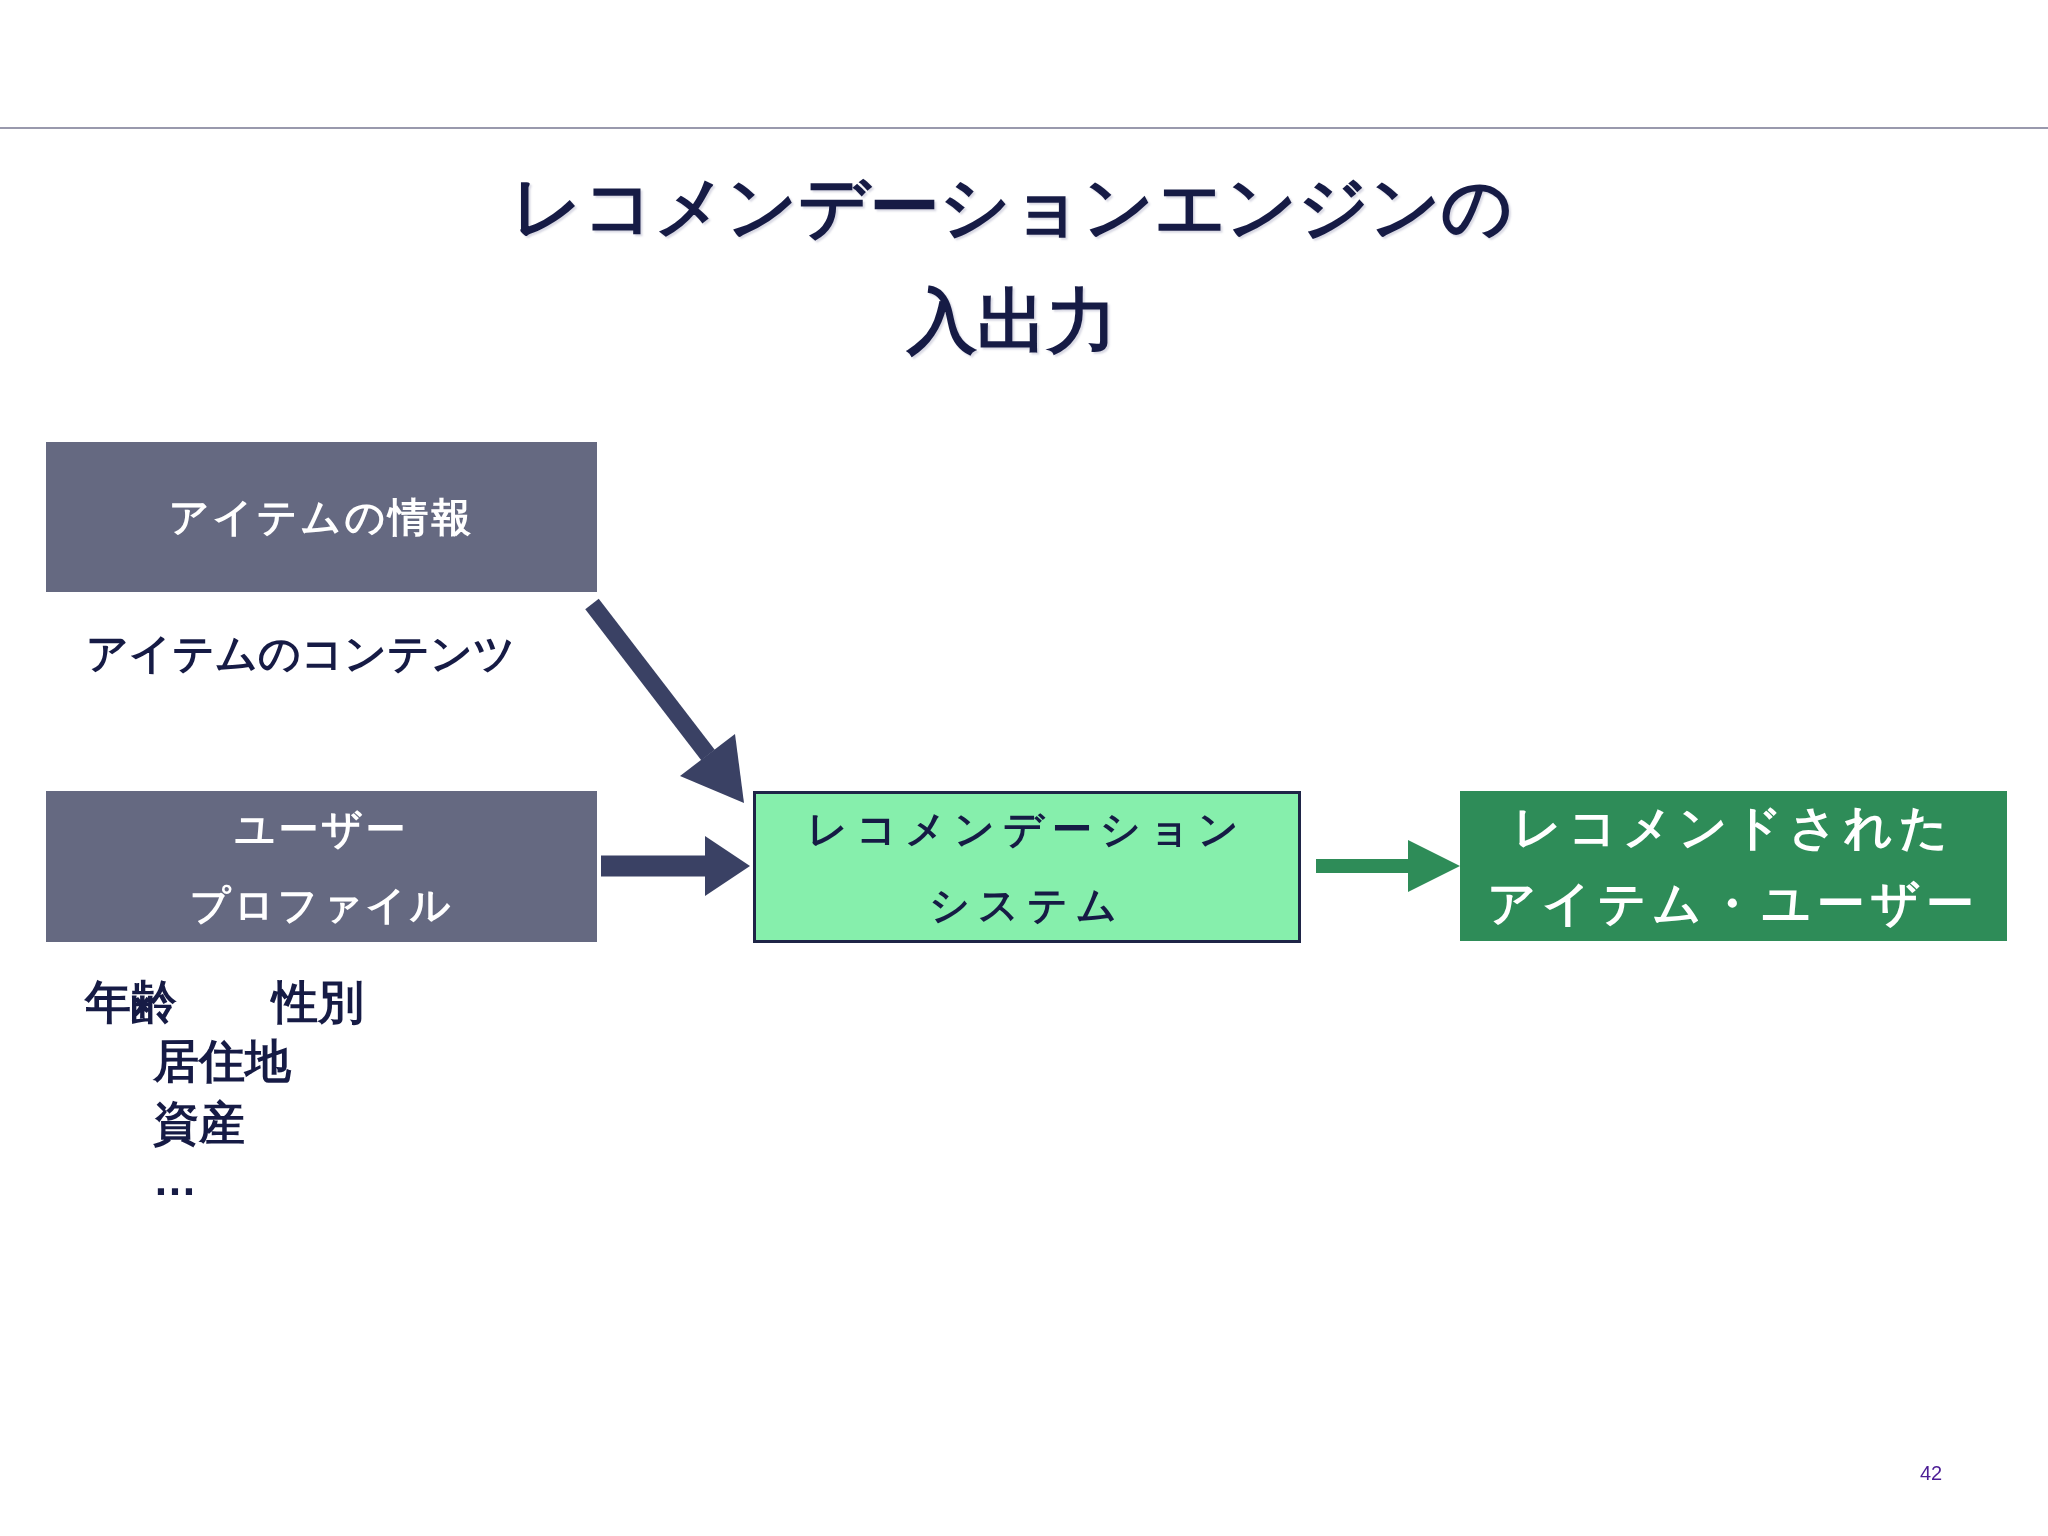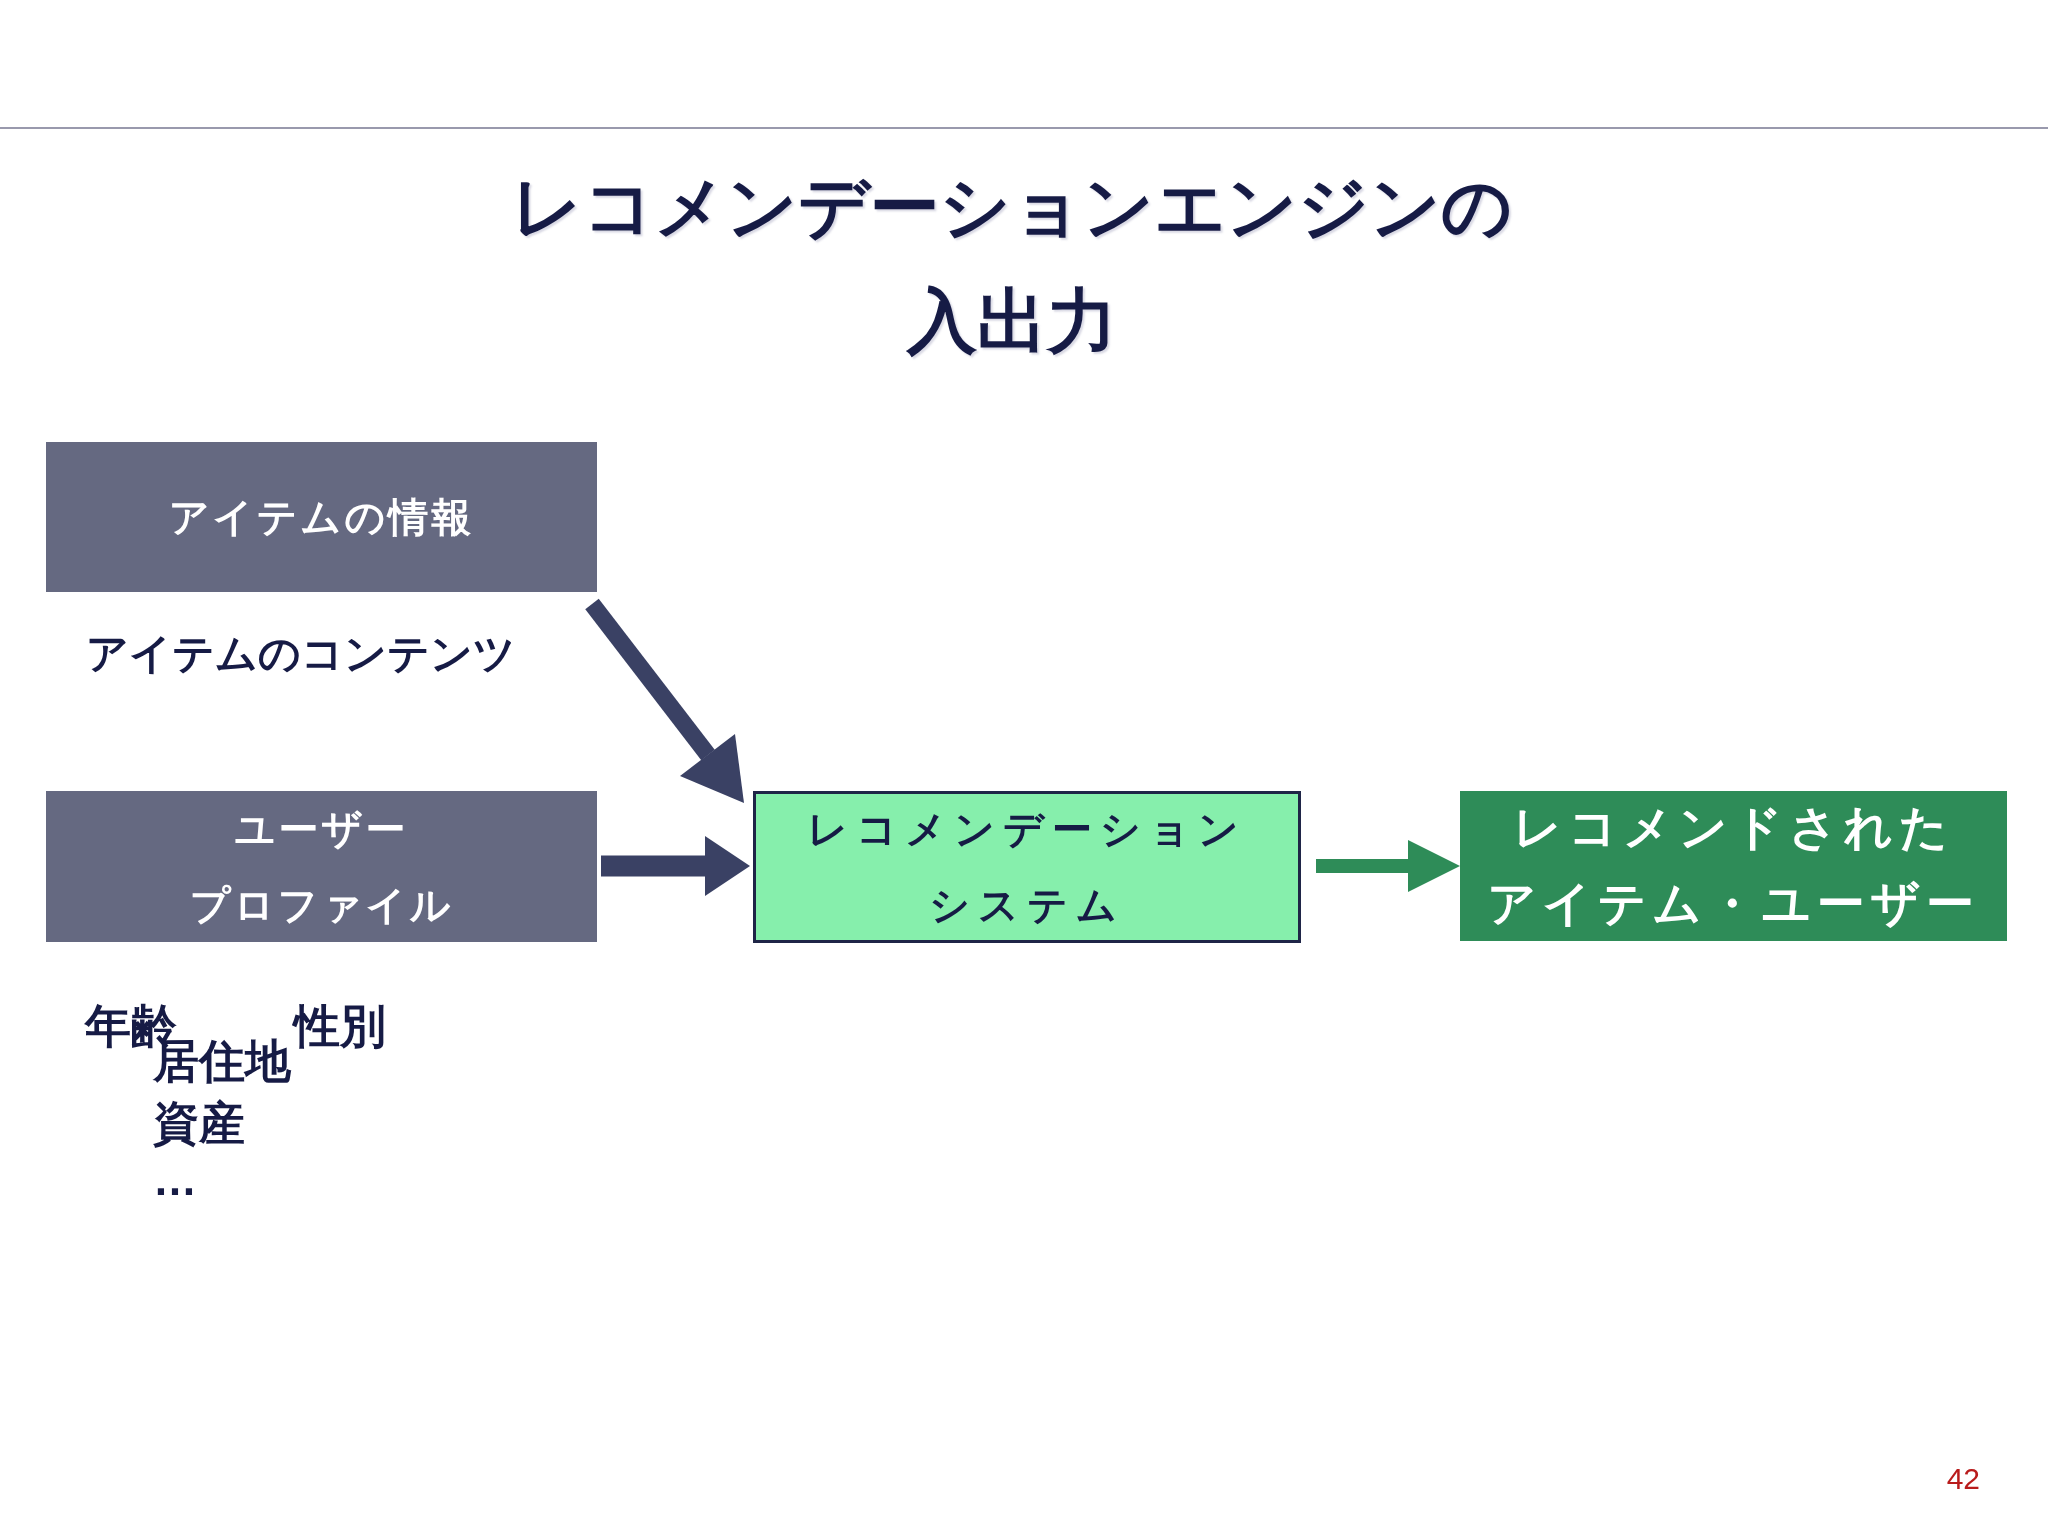--- a/index.html
+++ b/index.html
@@ -51,30 +51,30 @@
 
   .caption{
     position:absolute;color:#161b45;font-weight:bold;white-space:nowrap;
   }
   .caption-item-content{left:86px;top:626px;font-size:42px;}
 
   .attr-row{
     position:absolute;left:85px;display:flex;align-items:baseline;
     color:#161b45;font-weight:bold;font-size:46px;white-space:nowrap;
   }
-  .attr-row-1{top:996px;gap:22px;}
+  .attr-row-1{top:972px;}
   .attr-row-2{top:1031px;flex-direction:column;}
   .attr-col1{width:187px;}
   .attr-ellipsis{margin-left:68px;font-size:44px;letter-spacing:4px;}
 
   .arrows-layer{position:absolute;inset:0;pointer-events:none;}
 
   .page-number{
     position:absolute;left:1920px;top:1462px;width:60px;
-    text-align:right;font-size:30px;color:#b91c1c;
+    text-align:left;font-size:20px;color:#4c1d95;
   }
 </style>
 </head>
 <body>
 
 <div class="slide">
 
   <div class="header-rule"></div>
 
   <div class="main-title">

